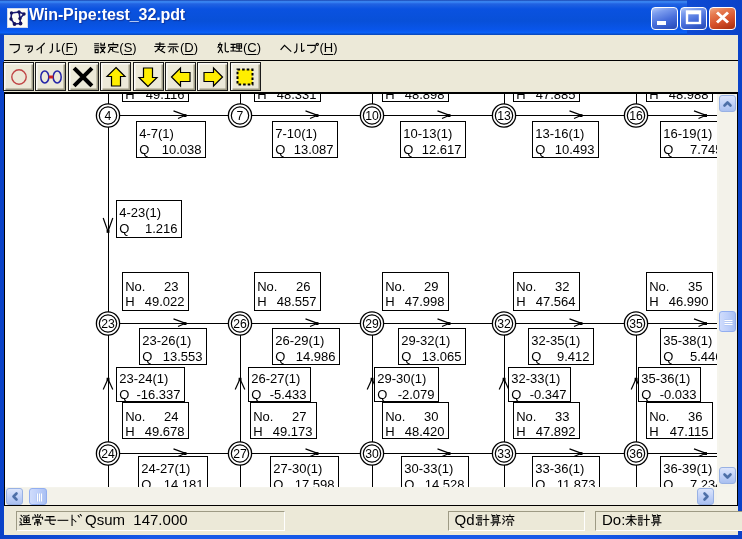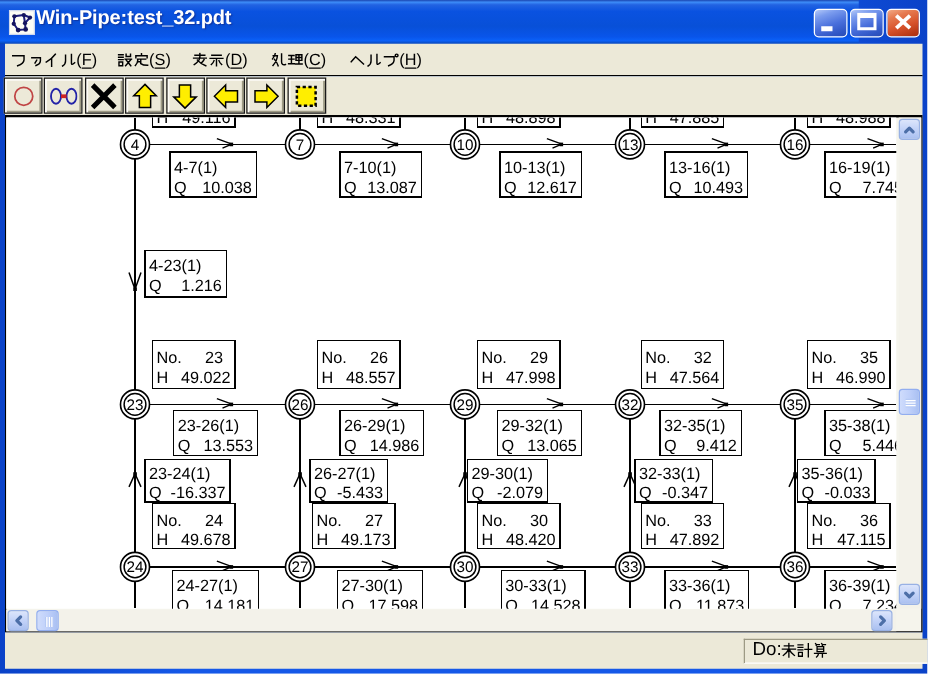--- a/index.html
+++ b/index.html
@@ -471,20 +471,54 @@
         </div>
       <div class="thumb" style="left:24px;top:0.5px;width:18px;height:17px"><svg width="18" height="17" viewBox="0 0 18 17">
             <g stroke-width="1">
               <path d="M6.5,4.5 V12.5 M8.5,4.5 V12.5 M10.5,4.5 V12.5 M12.5,4.5 V12.5" stroke="#b5c9f4"></path>
               <path d="M7.5,4.5 V12.5 M9.5,4.5 V12.5 M11.5,4.5 V12.5" stroke="#fff"></path>
             </g>
           </svg></div>
     </div>
   </div>
   <div id="statusbar">
+      <div class="sf" style="left:12px;width:269px">
+        <svg style="position:absolute;left:1.5px;top:2.5px" width="65" height="14" viewBox="0 0 65 14">
+          <g transform="translate(0.00,0) scale(1.017)">
+            <path d="M2,1.2 L3.2,2.6 M1.2,4.4 Q2.6,4.8 2.2,6.4 M1,7.8 Q2.4,8 2.2,9.4 Q2.1,10.6 0.8,10.8 M2.6,10.6 Q6,9.7 11.4,10.4 M4.6,1.6 Q7,2.8 9.8,1.2 M4.8,3.6 H10 V8.4 H4.8 Z M7.4,3.8 V8.2 M4.8,6 H10" fill="none" stroke="#000" stroke-width="1.03" stroke-linecap="square"></path>
+          </g>
+          <g transform="translate(12.60,0) scale(1.017)">
+            <path d="M6,0.6 V2 M3.2,0.8 L4.2,2.2 M8.8,0.8 L7.8,2.2 M1.2,3.2 H10.8 M1.2,3.2 V5 M10.8,3.2 V5 M4.4,5.4 H7.6 V7 H4.4 Z M6,7 V11.2 M3,8.6 H9 M3,8.6 V10.2 M9,8.6 V10.2" fill="none" stroke="#000" stroke-width="1.03" stroke-linecap="square"></path>
+          </g>
+          <g transform="translate(25.20,0) scale(1.017)">
+            <path d="M2.4,2.6 H9.6 M0.8,6 H11.2 M5.6,2.6 V8.2 Q5.6,10.4 9.8,10.2" fill="none" stroke="#000" stroke-width="1.03" stroke-linecap="square"></path>
+          </g>
+          <g transform="translate(37.80,0) scale(1.017)">
+            <path d="M1.2,6.2 H10.8" fill="none" stroke="#000" stroke-width="1.03" stroke-linecap="square"></path>
+          </g>
+          <g transform="translate(50.40,0) scale(1.017)">
+            <path d="M2.6,1.2 V11.2 M2.6,4.8 Q4.6,5.6 6.4,7.6 M8.6,1.6 L9.8,3 M10.6,0.4 L11.8,1.8" fill="none" stroke="#000" stroke-width="1.03" stroke-linecap="square"></path>
+          </g>
+        </svg>
+        <span style="position:absolute;left:68px;top:-0.5px;font-size:15px">Qsum&nbsp; 147.000</span>
+      </div>
+      <div class="sf" style="left:444px;width:137px">
+        <span style="position:absolute;left:5.5px;top:-0.5px;font-size:15px">Qd:</span>
+        <svg style="position:absolute;left:28px;top:2.5px" width="39" height="14" viewBox="0 0 39 14">
+          <g transform="translate(0.00,0) scale(1.017)">
+            <path d="M0.8,1.8 H4.6 M0.8,3.8 H4.6 M0.8,5.8 H4.6 M1.2,7.8 H4.2 V10.8 H1.2 Z M8.9,1 V11.2 M6.2,5.4 H11.6" fill="none" stroke="#000" stroke-width="1.03" stroke-linecap="square"></path>
+          </g>
+          <g transform="translate(12.60,0) scale(1.017)">
+            <path d="M2.2,0.8 Q3,1.4 2.8,2.4 M2.6,1.6 H5.2 M7,0.8 Q7.8,1.4 7.6,2.4 M7.4,1.6 H10 M3.4,3.2 H8.6 V7.2 H3.4 Z M3.4,5.2 H8.6 M1.4,8.6 H10.6 M4.6,8.6 Q4.4,10.2 3,11.4 M7.6,8.6 V11.4" fill="none" stroke="#000" stroke-width="1.03" stroke-linecap="square"></path>
+          </g>
+          <g transform="translate(25.20,0) scale(1.017)">
+            <path d="M1,1.8 L2.2,3 M0.6,4.6 L1.8,5.8 M0.6,9.8 Q1.8,8.6 2.2,7 M3.8,2.4 H11.4 M7.6,0.8 V2.4 M5.6,3.8 Q5,5.4 3.8,6.6 M9.6,3.8 Q10.2,5.4 11.4,6.6 M5.8,5.6 H9.4 M5.8,7.8 H9.4 M5.8,7.8 V11.2 M9.4,7.8 V11.2" fill="none" stroke="#000" stroke-width="1.03" stroke-linecap="square"></path>
+          </g>
+        </svg>
+      </div>
       <div class="sf" style="left:591px;width:156px">
         <span style="position:absolute;left:6px;top:-0.5px;font-size:15px">Do:</span>
         <svg style="position:absolute;left:29px;top:2.5px" width="39" height="14" viewBox="0 0 39 14">
           <g transform="translate(0.00,0) scale(1.017)">
             <path d="M2.4,2.6 H9.6 M0.8,5.2 H11.2 M6,0.8 V11.4 M5.6,5.6 Q4.4,8.4 1.6,10.2 M6.4,5.6 Q7.6,8.4 10.4,10.2" fill="none" stroke="#000" stroke-width="1.03" stroke-linecap="square"></path>
           </g>
           <g transform="translate(12.60,0) scale(1.017)">
             <path d="M0.8,1.8 H4.6 M0.8,3.8 H4.6 M0.8,5.8 H4.6 M1.2,7.8 H4.2 V10.8 H1.2 Z M8.9,1 V11.2 M6.2,5.4 H11.6" fill="none" stroke="#000" stroke-width="1.03" stroke-linecap="square"></path>
           </g>
           <g transform="translate(25.20,0) scale(1.017)">

